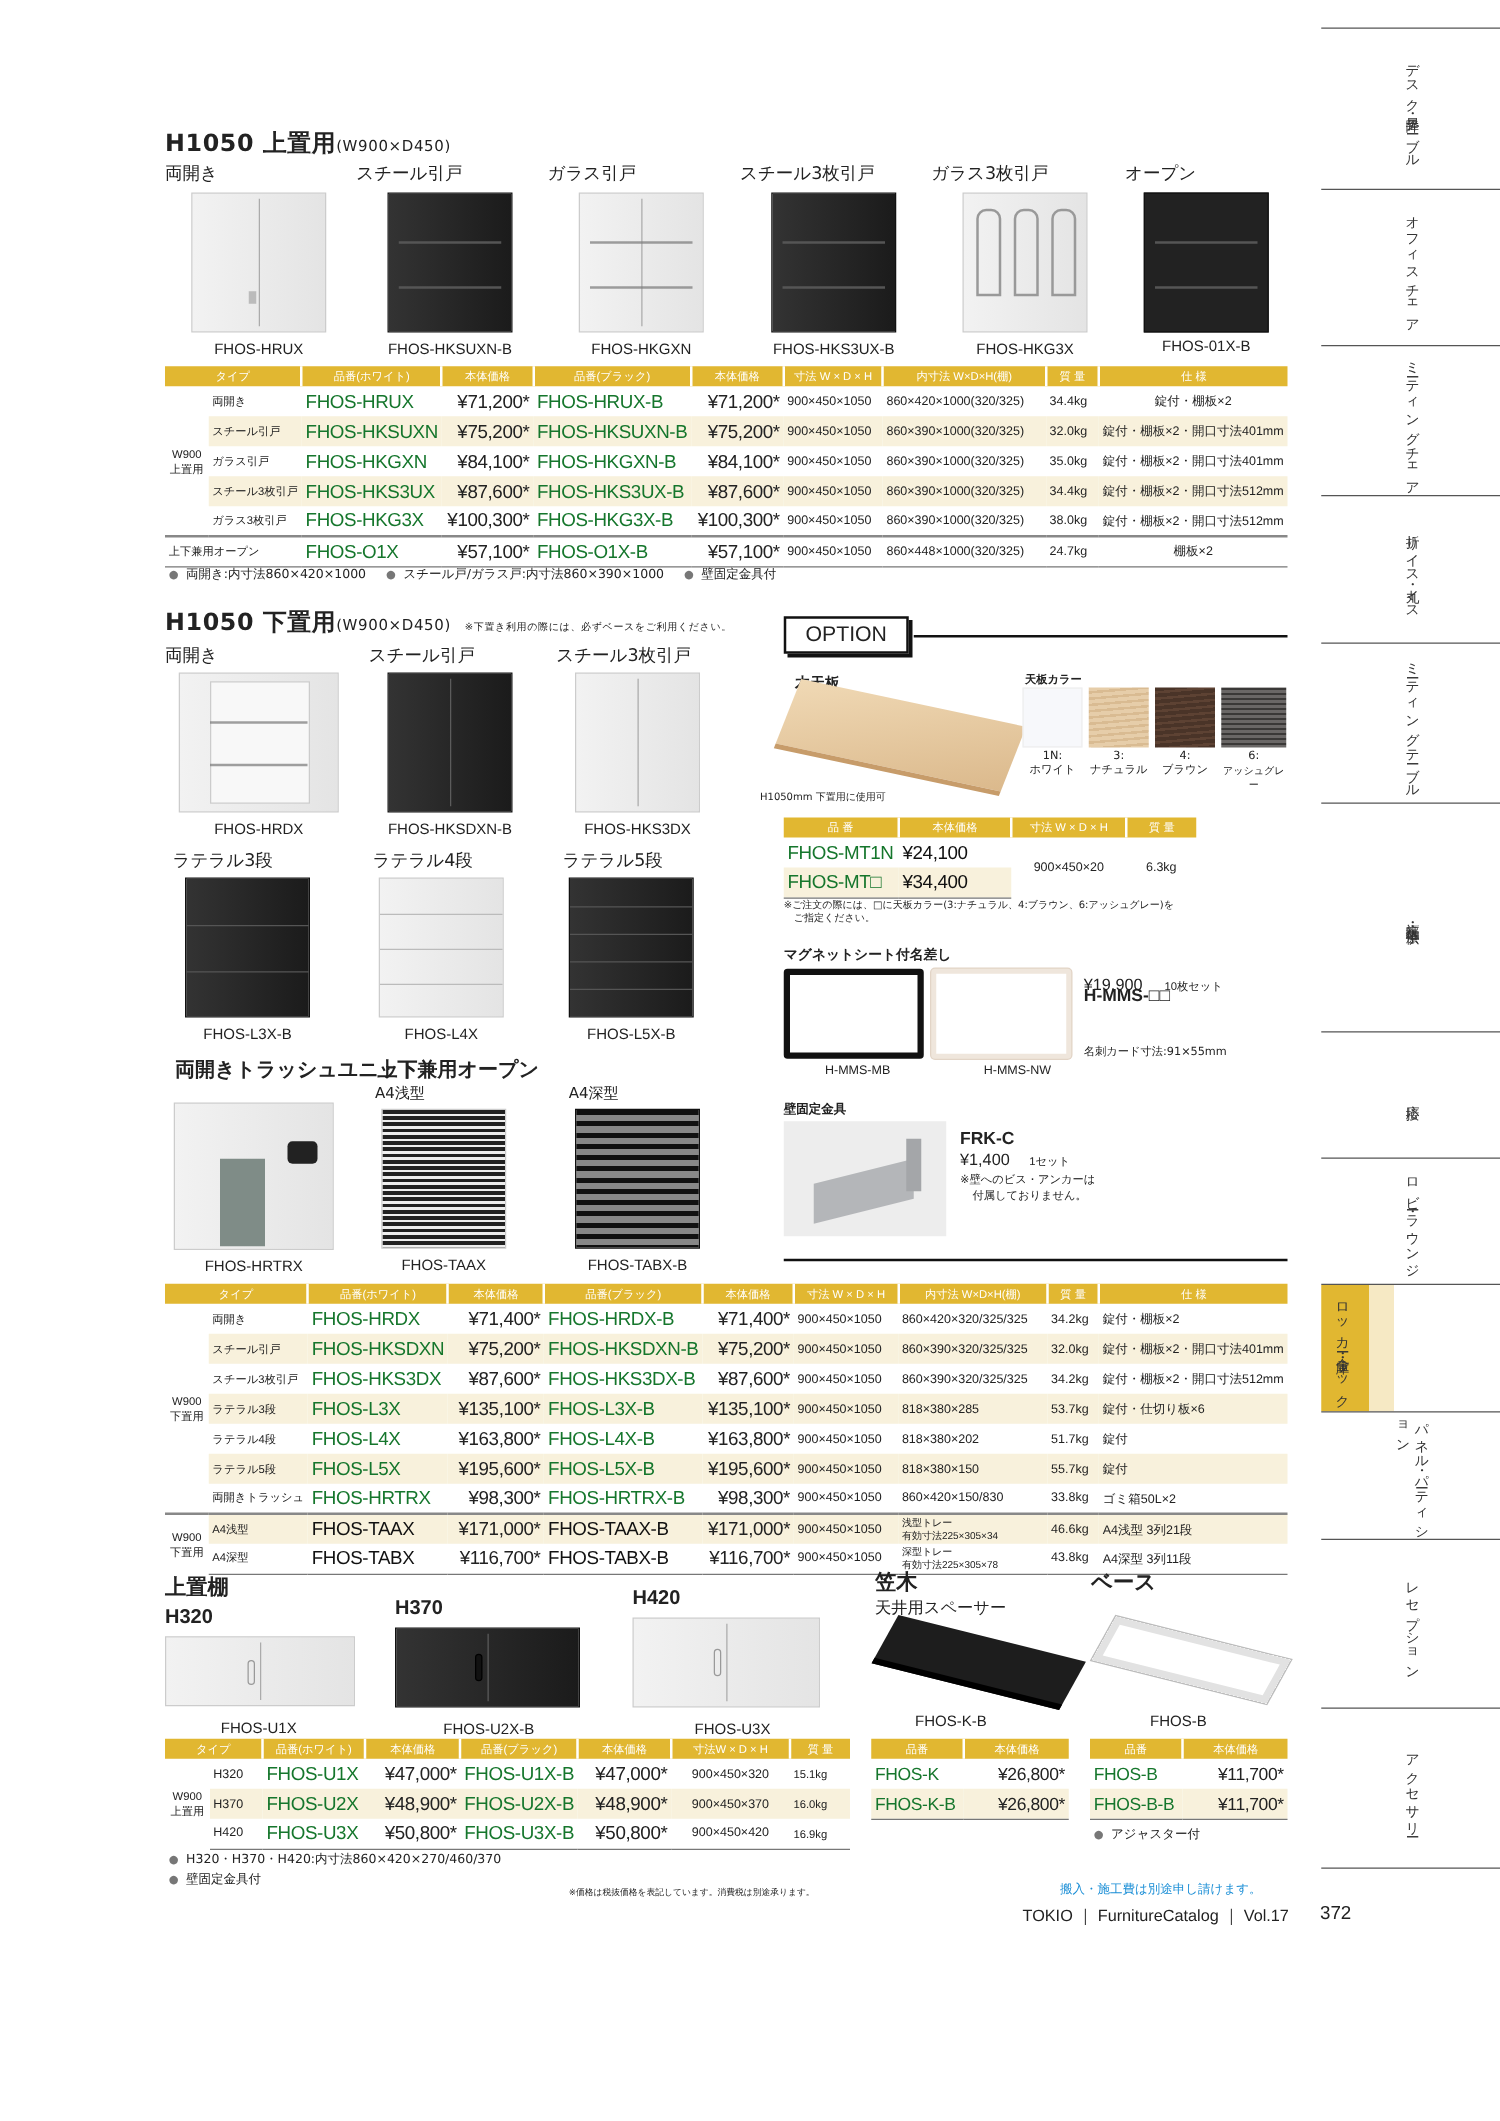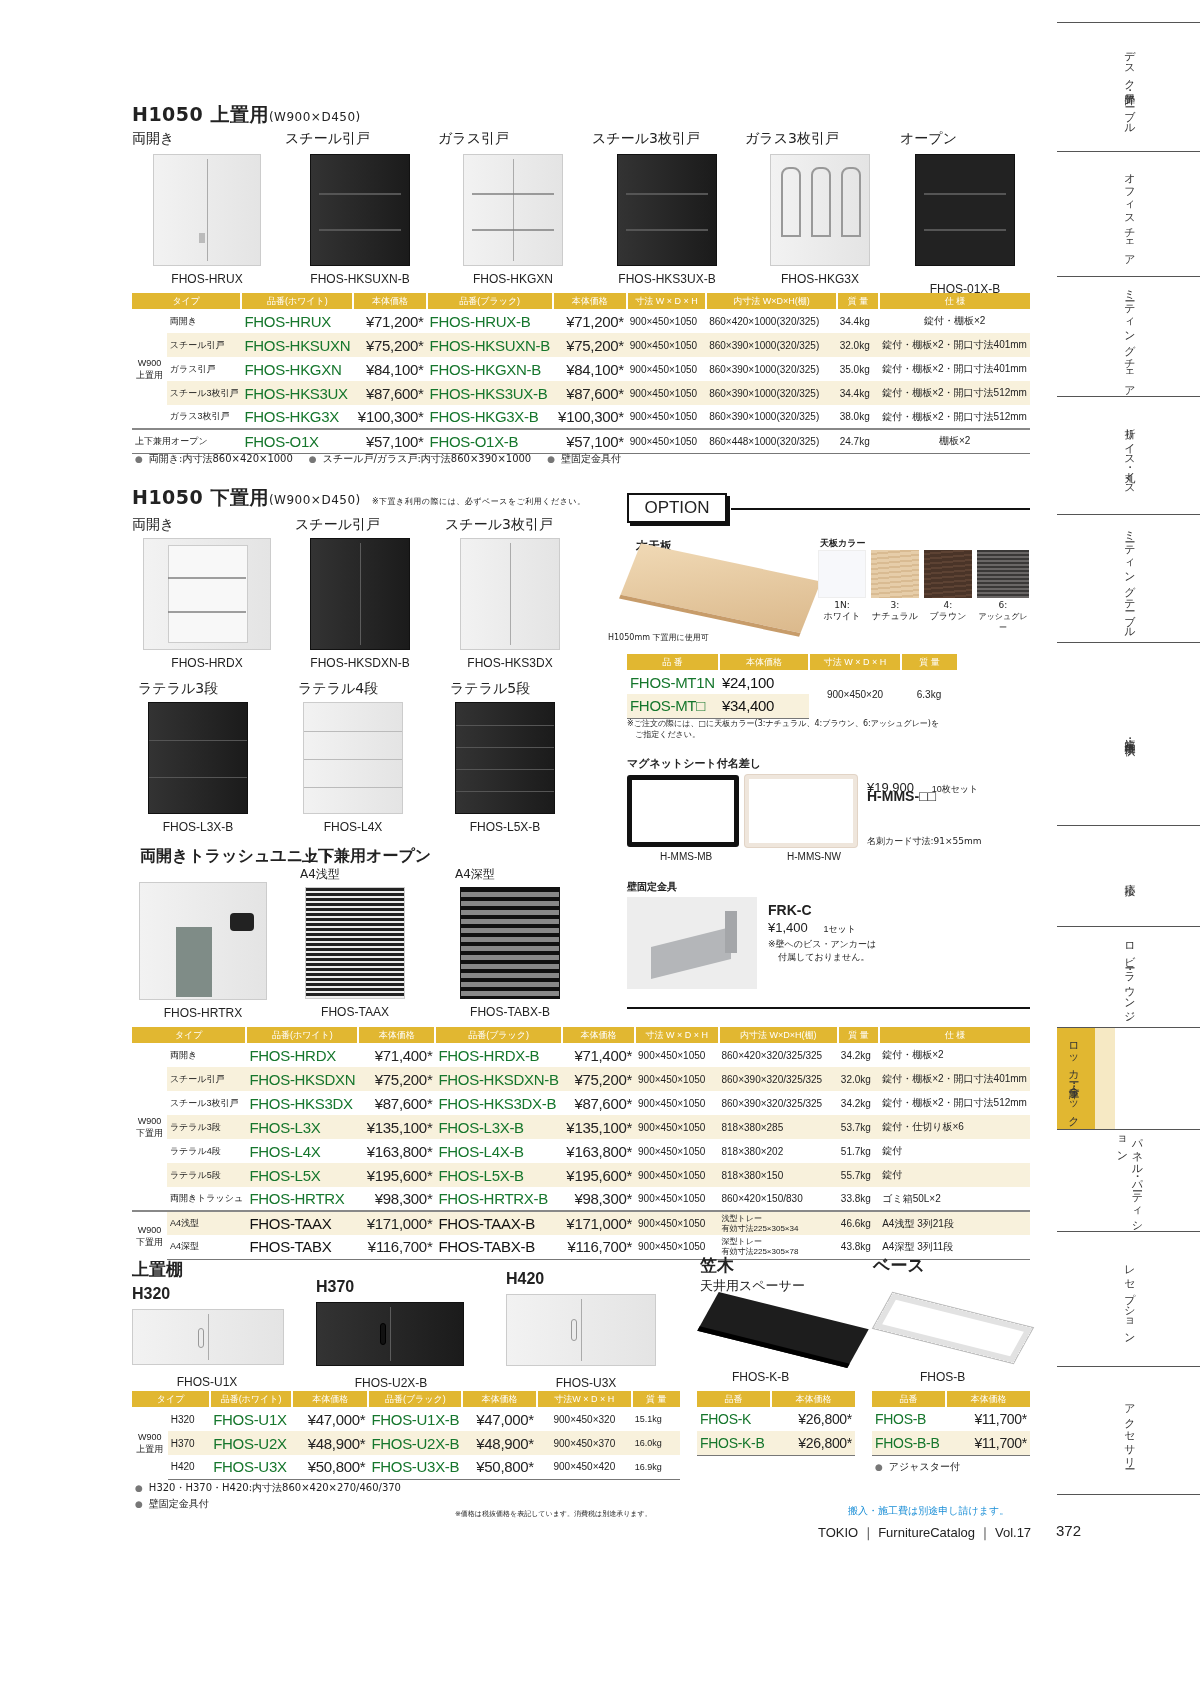--- a/index.html
+++ b/index.html
@@ -123,21 +123,21 @@
     <div style="position:absolute;left:70px;top:12px;width:20px;height:70px;border:2px solid #999;border-radius:8px 8px 0 0"></div>
   </div>
   <div class="model" style="margin-top:6px">FHOS-HKG3X</div>
 </div>
 <div class="prod" style="left:900px;top:130px;width:130px">
   <div class="lbl" style="text-align:left">オープン</div>
   <div class="img cab-b" style="width:100px;height:112px;margin-top:6px;background:#222">
     <div class="shelf" style="top:38px;background:#555"></div>
       <div class="shelf" style="top:74px;background:#555"></div>
   </div>
-  <div class="model" style="margin-top:16px">FHOS-01X-B</div>
+  <div class="model" style="margin-top:4px">FHOS-01X-B</div>
 </div>
 
 <table class="spec" style="left:132px;top:293px;width:898px">
   <colgroup>
       <col style="width:38px">
       <col style="width:68px">
       <col style="width:104px">
       <col style="width:76px">
       <col style="width:104px">
       <col style="width:78px">

